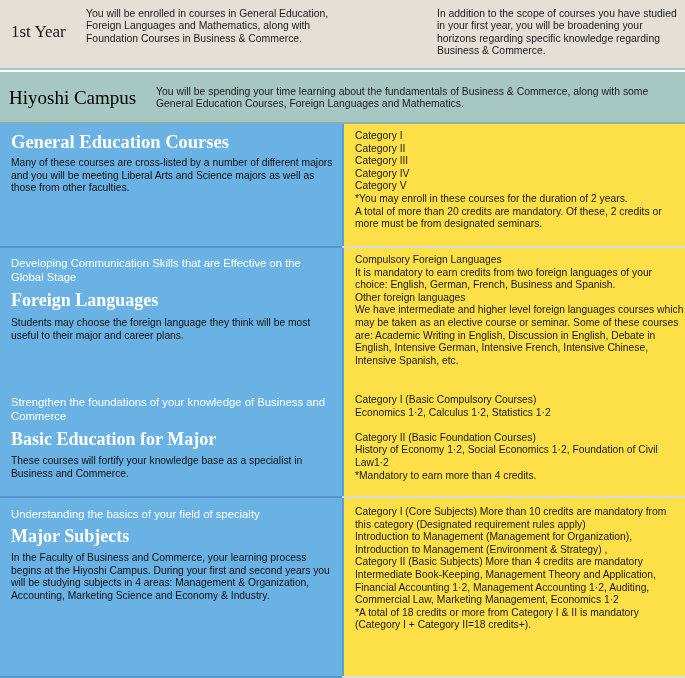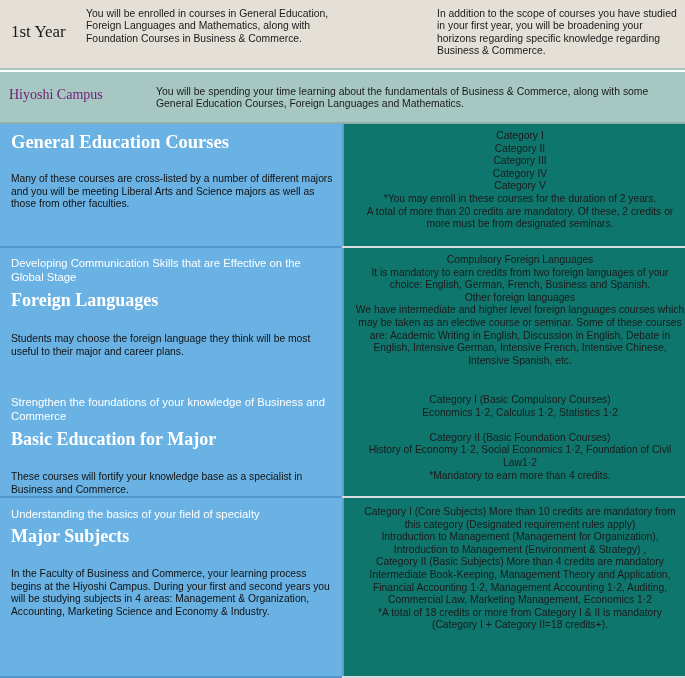--- a/index.html
+++ b/index.html
@@ -11,33 +11,33 @@
   .year-1 { left: 0; width: 342px; }
   .year-2 { left: 342px; width: 343px; }
   .year-label { position: absolute; top: 22px; font-family: "Liberation Serif", serif; font-size: 17px; color: #1a1a1a; }
   .year-1 .year-label { left: 11px; }
   .year-2 .year-label { left: 13px; margin-top: 48px; }
   .year-text { position: absolute; top: 8px; font-size: 10.4px; line-height: 12.3px; color: #1a1a1a; }
   .year-1 .year-text { left: 86px; width: 250px; }
   .year-2 .year-text { left: 95px; width: 245px; }
 
   .campus { position: absolute; left: 0; top: 72px; width: 685px; height: 52px; background: #a7c8c2; border-bottom: 2px solid #8fb0aa; }
-  .campus-title { position: absolute; left: 9px; top: 15px; font-family: "Liberation Serif", serif; font-size: 14px; color: #701a75; }
+  .campus-title { position: absolute; left: 9px; top: 15px; font-family: "Liberation Serif", serif; font-size: 19px; color: #000000; }
   .campus-text { position: absolute; left: 156px; top: 14px; width: 520px; font-size: 10.4px; line-height: 12.3px; color: #1a1a1a; }
 
   .row { position: absolute; left: 0; width: 685px; }
   .row .left { position: absolute; left: 0; top: 0; bottom: 0; width: 342px; background: #6ab2e4; }
-  .row .right { position: absolute; left: 342px; top: 0; bottom: 0; width: 343px; background: #0f766e; border-left: 2px solid #5a9fd4; text-align: center; }
+  .row .right { position: absolute; left: 342px; top: 0; bottom: 0; width: 343px; background: #fde047; border-left: 2px solid #5a9fd4; }
   .row .sep { position: absolute; left: 0; bottom: 0; width: 685px; height: 2px; }
   .row .sep .l { position: absolute; left: 0; top: 0; width: 342px; height: 2px; background: #5596cc; }
   .row .sep .r { position: absolute; left: 342px; top: 0; width: 343px; height: 2px; background: #d8dde2; }
 
   .subtitle { position: absolute; left: 11px; font-size: 11.3px; line-height: 13.5px; color: #ffffff; width: 325px; }
   .heading { position: absolute; left: 11px; font-family: "Liberation Serif", serif; font-weight: bold; font-size: 18px; color: #ffffff; white-space: nowrap; }
-  .desc { position: absolute; left: 11px; width: 328px; font-size: 10.3px; line-height: 12.6px; color: #111; margin-top: 16px; }
+  .desc { position: absolute; left: 11px; width: 328px; font-size: 10.3px; line-height: 12.6px; color: #111; }
   .rtext { position: absolute; left: 11px; top: 6px; width: 330px; font-size: 10.3px; line-height: 12.6px; color: #1a1a1a; }
   .rtext .line { display: block; }
   .rtext .gap { display: block; height: 12.6px; }
 
   #row1 { top: 124px; height: 124px; }
   #row1 .heading { top: 8px; font-size: 18.5px; }
   #row1 .desc { top: 33px; }
 
   #row2 { top: 248px; height: 164px; border-radius: 32px; }
   #row2 .subtitle { top: 9px; }

